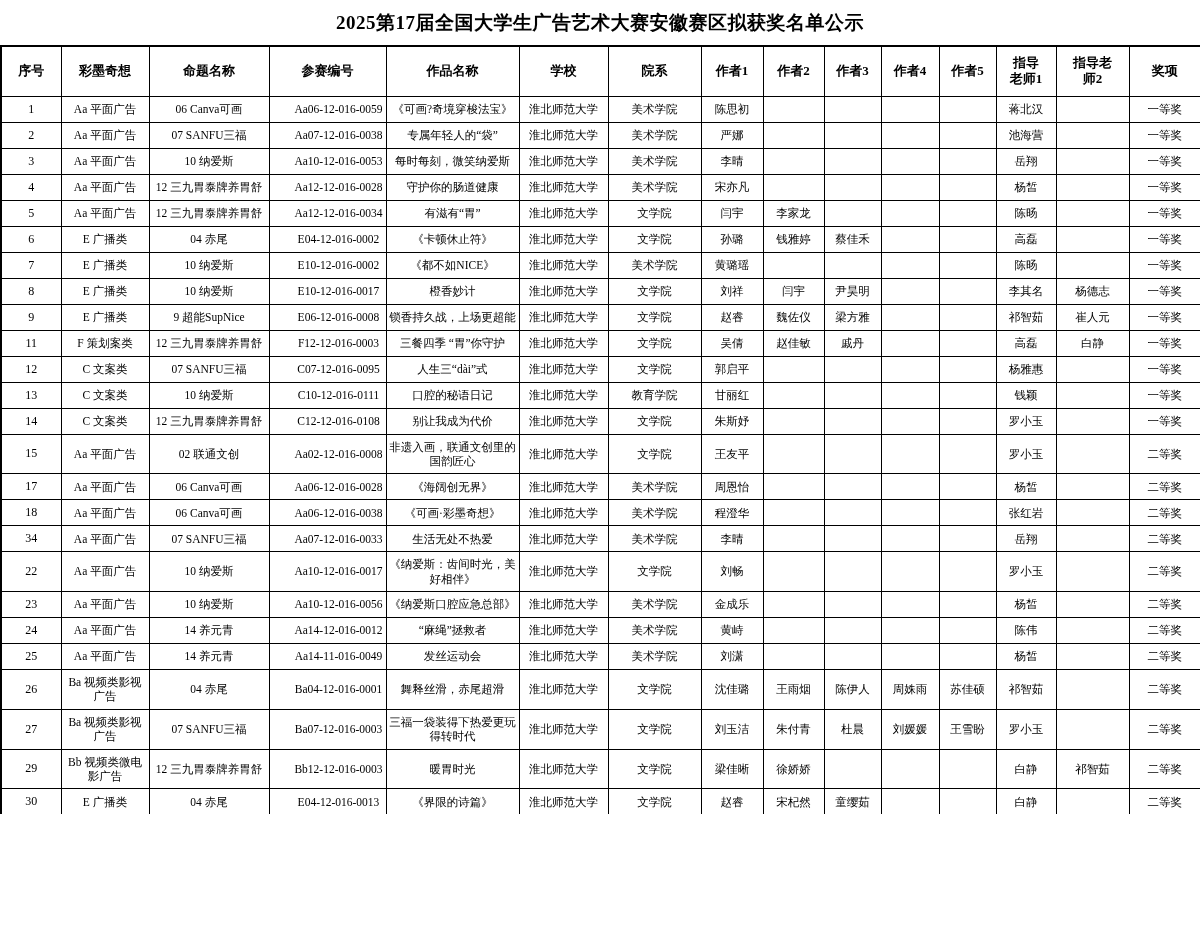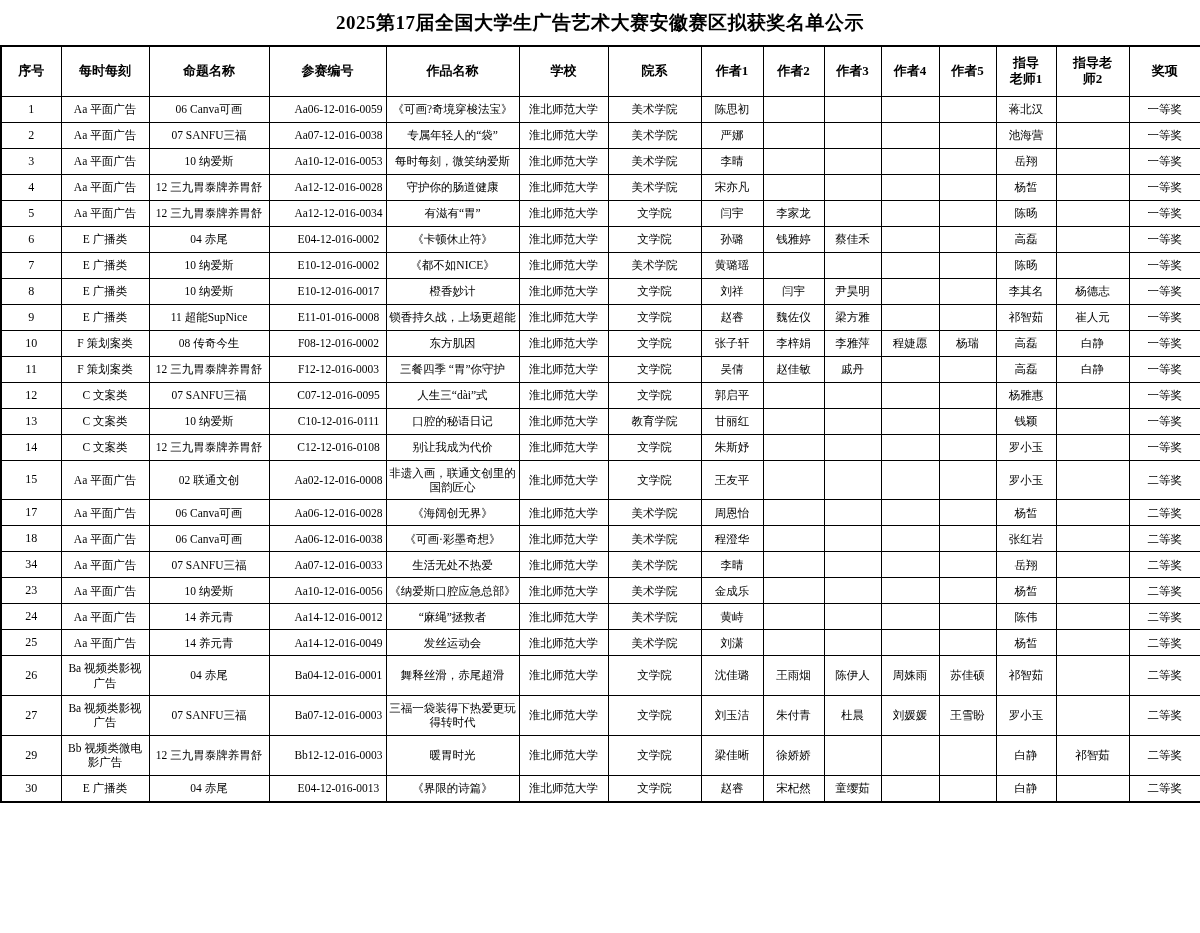--- a/index.html
+++ b/index.html
@@ -65,21 +65,21 @@
         <col style="width: 57px;">
         <col style="width: 58px;">
         <col style="width: 57px;">
         <col style="width: 60px;">
         <col style="width: 73px;">
         <col style="width: 72px;">
       </colgroup>
     <thead>
       <tr>
           <th>序号</th>
-          <th>每时每刻</th>
+          <th>彩墨奇想</th>
           <th>命题名称</th>
           <th>参赛编号</th>
           <th>作品名称</th>
           <th>学校</th>
           <th>院系</th>
           <th>作者1</th>
           <th>作者2</th>
           <th>作者3</th>
           <th>作者4</th>
           <th>作者5</th>
@@ -221,49 +221,32 @@
           <td>尹昊明</td>
           <td></td>
           <td></td>
           <td>李其名</td>
           <td>杨德志</td>
           <td>一等奖</td>
         </tr>
         <tr>
           <td class="num-cell">9</td>
           <td>E 广播类</td>
-          <td>11 超能SupNice</td>
-          <td class="code-cell">E11-01-016-0008</td>
+          <td>9 超能SupNice</td>
+          <td class="code-cell">E06-12-016-0008</td>
           <td>锁香持久战，上场更超能</td>
           <td>淮北师范大学</td>
           <td>文学院</td>
           <td>赵睿</td>
           <td>魏佐仪</td>
           <td>梁方雅</td>
           <td></td>
           <td></td>
           <td>祁智茹</td>
           <td>崔人元</td>
-          <td>一等奖</td>
-        </tr>
-        <tr>
-          <td class="num-cell">10</td>
-          <td>F 策划案类</td>
-          <td>08 传奇今生</td>
-          <td class="code-cell">F08-12-016-0002</td>
-          <td>东方肌因</td>
-          <td>淮北师范大学</td>
-          <td>文学院</td>
-          <td>张子轩</td>
-          <td>李梓娟</td>
-          <td>李雅萍</td>
-          <td>程婕愿</td>
-          <td>杨瑞</td>
-          <td>高磊</td>
-          <td>白静</td>
           <td>一等奖</td>
         </tr>
         <tr>
           <td class="num-cell">11</td>
           <td>F 策划案类</td>
           <td>12 三九胃泰牌养胃舒</td>
           <td class="code-cell">F12-12-016-0003</td>
           <td>三餐四季 “胃”你守护</td>
           <td>淮北师范大学</td>
           <td>文学院</td>
@@ -389,20 +372,37 @@
           <td>李晴</td>
           <td></td>
           <td></td>
           <td></td>
           <td></td>
           <td>岳翔</td>
           <td></td>
           <td>二等奖</td>
         </tr>
         <tr>
+          <td class="num-cell">22</td>
+          <td>Aa 平面广告</td>
+          <td>10 纳爱斯</td>
+          <td class="code-cell">Aa10-12-016-0017</td>
+          <td>《纳爱斯：齿间时光，美好相伴》</td>
+          <td>淮北师范大学</td>
+          <td>文学院</td>
+          <td>刘畅</td>
+          <td></td>
+          <td></td>
+          <td></td>
+          <td></td>
+          <td>罗小玉</td>
+          <td></td>
+          <td>二等奖</td>
+        </tr>
+        <tr>
           <td class="num-cell">23</td>
           <td>Aa 平面广告</td>
           <td>10 纳爱斯</td>
           <td class="code-cell">Aa10-12-016-0056</td>
           <td>《纳爱斯口腔应急总部》</td>
           <td>淮北师范大学</td>
           <td>美术学院</td>
           <td>金成乐</td>
           <td></td>
           <td></td>
@@ -426,21 +426,21 @@
           <td></td>
           <td></td>
           <td>陈伟</td>
           <td></td>
           <td>二等奖</td>
         </tr>
         <tr>
           <td class="num-cell">25</td>
           <td>Aa 平面广告</td>
           <td>14 养元青</td>
-          <td class="code-cell">Aa14-12-016-0049</td>
+          <td class="code-cell">Aa14-11-016-0049</td>
           <td>发丝运动会</td>
           <td>淮北师范大学</td>
           <td>美术学院</td>
           <td>刘潇</td>
           <td></td>
           <td></td>
           <td></td>
           <td></td>
           <td>杨皙</td>
           <td></td>

